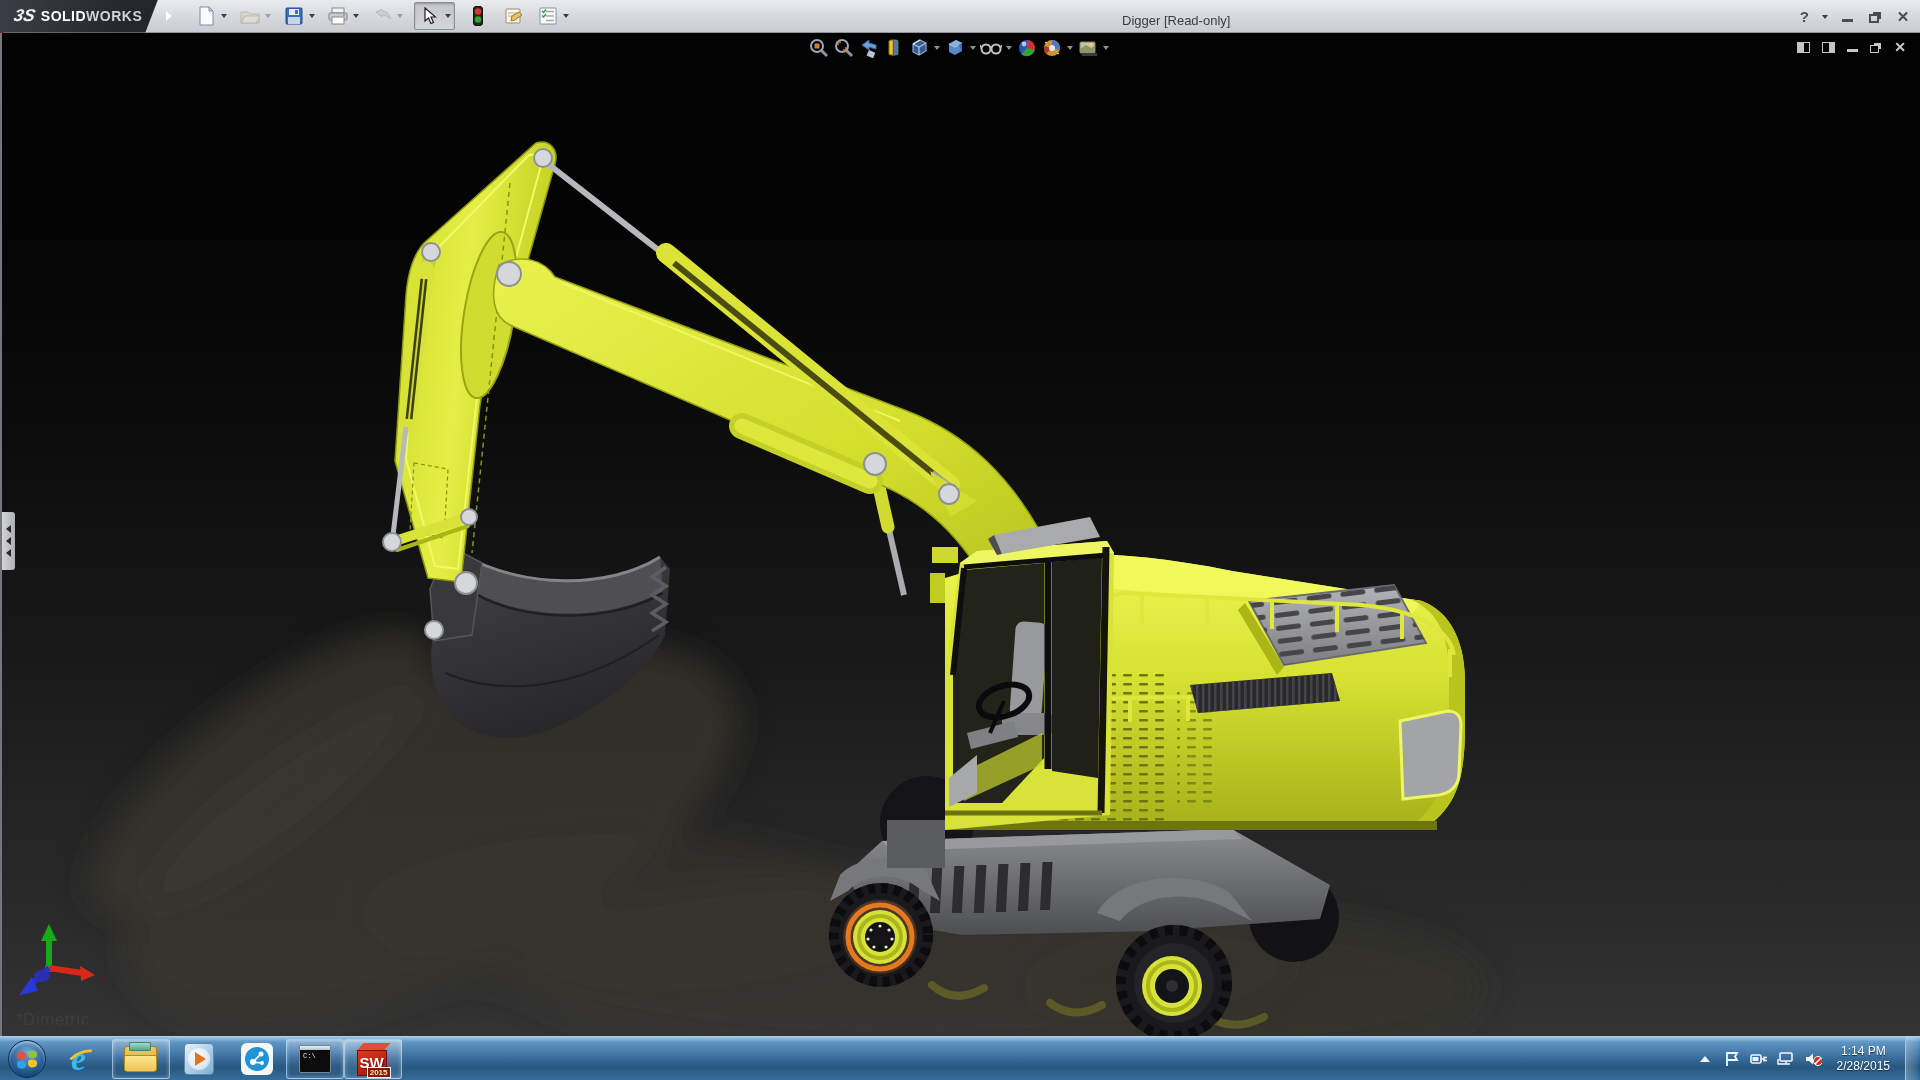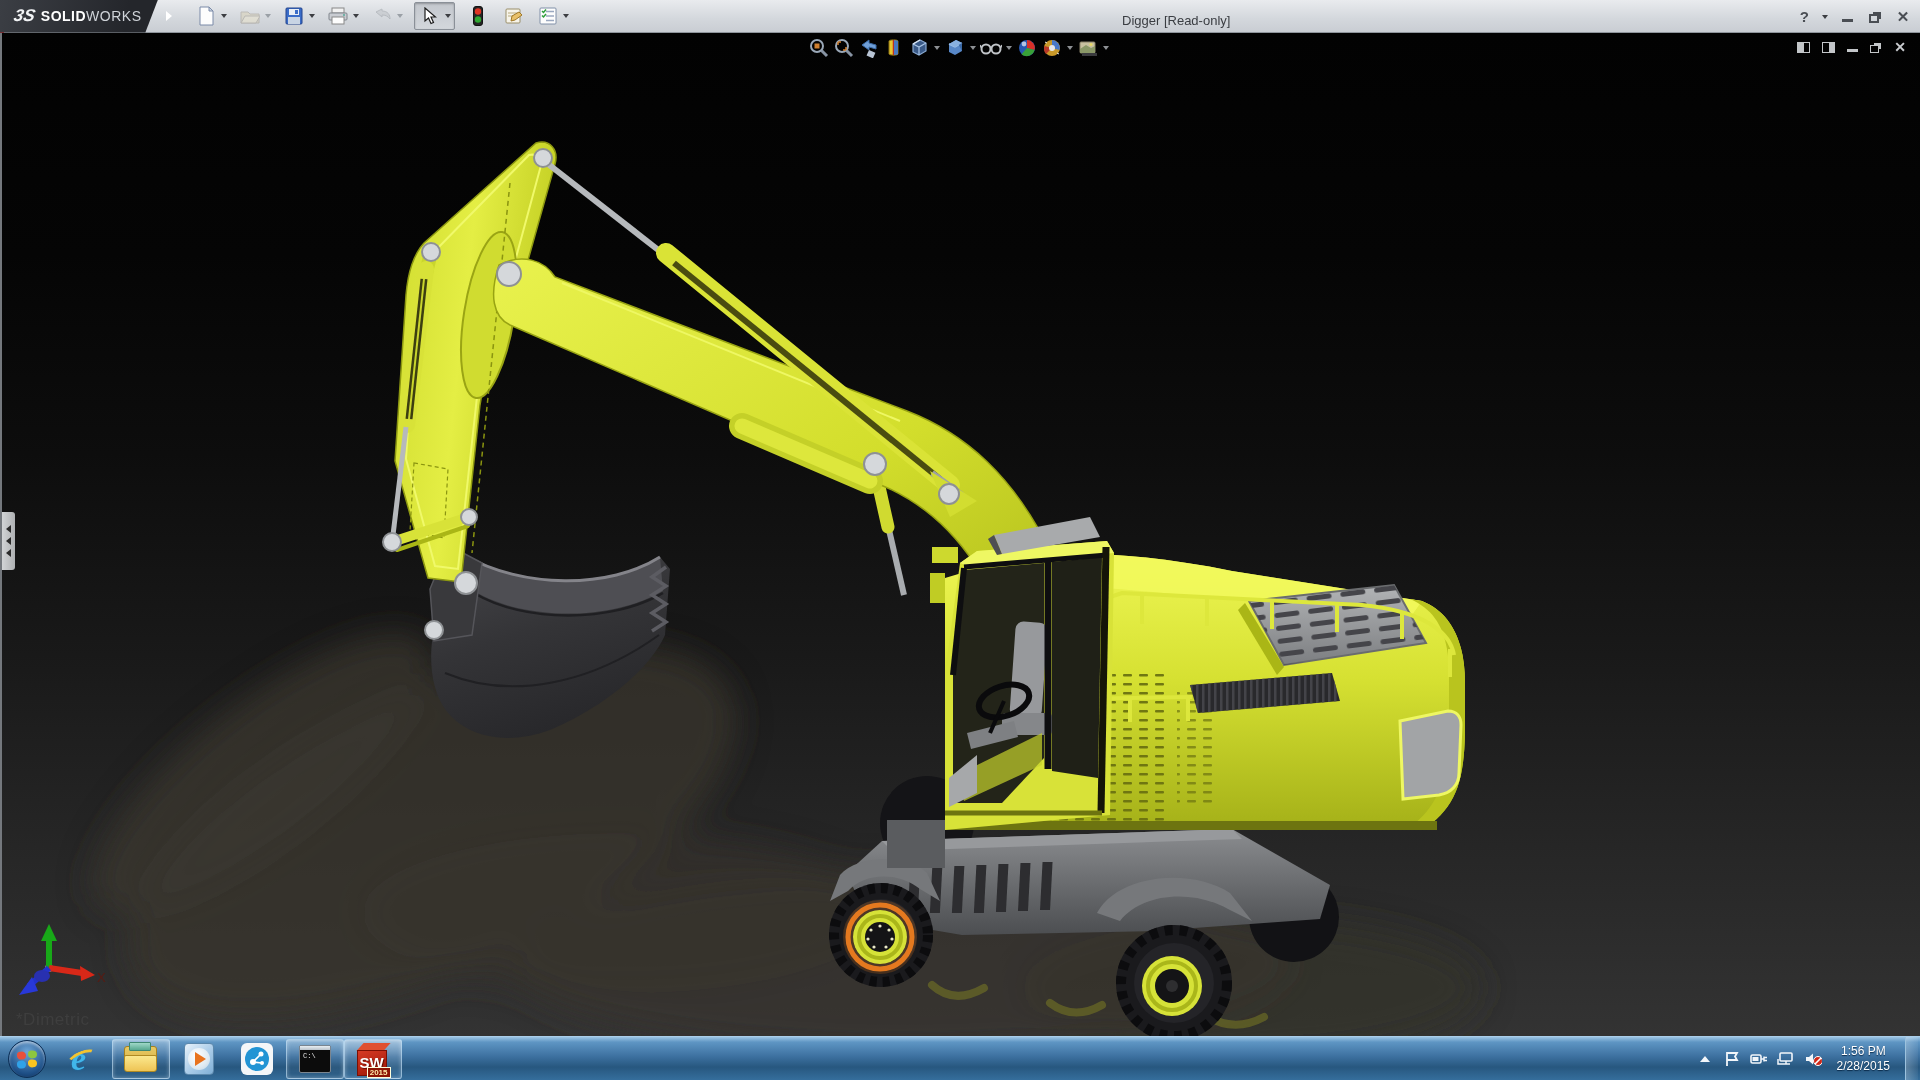--- a/index.html
+++ b/index.html
@@ -5,21 +5,21 @@
   * { margin:0; padding:0; box-sizing:border-box; }
   html,body { width:1920px; height:1080px; overflow:hidden; font-family:"Liberation Sans", sans-serif; }
   body { background:#000; }
 
   
   .titlebar { position:relative; height:33px; background:linear-gradient(#e9ebee,#d3d7dc 60%,#c9cdd3); border-bottom:1px solid #8f959c; display:flex; align-items:center; }
   .redstrip { position:absolute; left:0; top:0; width:4px; height:33px; background:var(--brand-red,#b01e24); }
   .logoblock { height:33px; width:158px; background:linear-gradient(100deg,#3b3e44,#24262b 80%); clip-path:polygon(0 0,100% 0,92% 100%,0 100%); display:flex; align-items:center; padding-left:14px; color:#fff; }
   .logo3s { font-style:italic; font-weight:bold; font-size:17px; transform:skewX(-12deg); margin-right:6px; color:#f2f4f6; }
   .logobold { font-weight:bold; font-size:14px; letter-spacing:.5px; color:#fff; }
-  .logolight { font-weight:normal; font-size:14px; letter-spacing:.5px; color:#cfd3d8; }
+  .logolight { font-weight:bold; font-size:14px; letter-spacing:.5px; color:#cfd3d8; }
   .menuflyout { width:0; height:0; border-left:6px solid #fff; border-top:5px solid transparent; border-bottom:5px solid transparent; margin-left:8px; }
   .tb-icons { display:flex; align-items:center; margin-left:22px; gap:2px; }
   .tb-group { display:flex; align-items:center; margin-right:9px; }
   .tb-btn { width:24px; height:24px; display:flex; align-items:center; justify-content:center; }
   .tb-drop { width:0; height:0; border-top:4px solid #3c3e42; border-left:3.5px solid transparent; border-right:3.5px solid transparent; margin-left:3px; }
   .tb-drop.dim { border-top-color:#9aa0a6; }
   .pressed { background:linear-gradient(#c3c7cd,#d3d7dc); border:1px solid #8a9098; border-radius:2px; box-shadow:inset 0 1px 2px rgba(0,0,0,.25); display:flex; align-items:center; padding:1px 3px; }
   .wintitle { position:absolute; left:1122px; top:0; height:40px; display:flex; align-items:center; font-size:13px; color:#3a3d42; }
   .winbtns { position:absolute; right:8px; top:0; height:33px; display:flex; align-items:center; gap:10px; color:#4a4e54; }
   .helpq { font-size:15px; font-weight:bold; color:#4a4e54; }
@@ -647,18 +647,18 @@
         </svg>
       </span>
     <span class="tray-ico">
       <svg width="20" height="16">
           <path d="M2 6 L5 6 L9 2.5 L9 13.5 L5 10 L2 10 Z" fill="#f2f6fa"></path>
           <circle cx="14" cy="10" r="4.5" fill="#d02818" stroke="#fff" stroke-width="1"></circle>
           <line x1="11" y1="13" x2="17" y2="7" stroke="#fff" stroke-width="1.6"></line>
         </svg>
       </span>
     <div class="clock">
-      <div>1:56 PM</div>
+      <div>1:14 PM</div>
       <div>2/28/2015</div>
     </div>
     <div class="showdesk"></div>
   </div>
 </div>
 
 </body></html>

